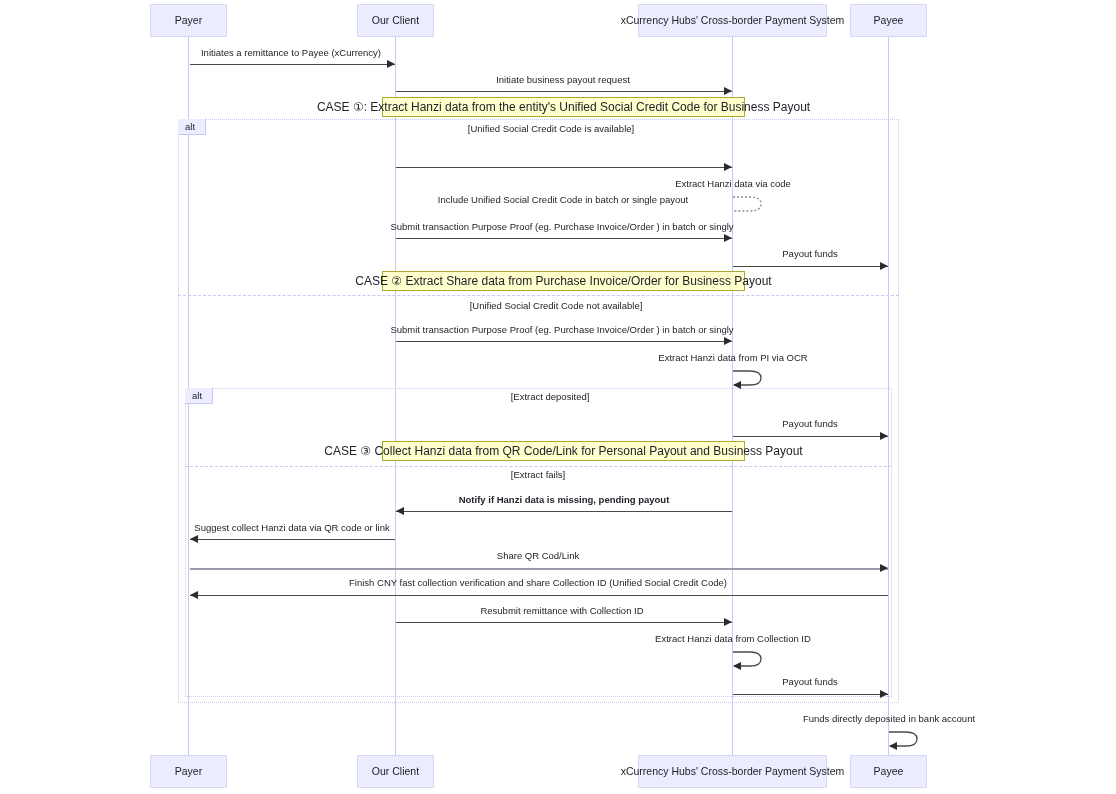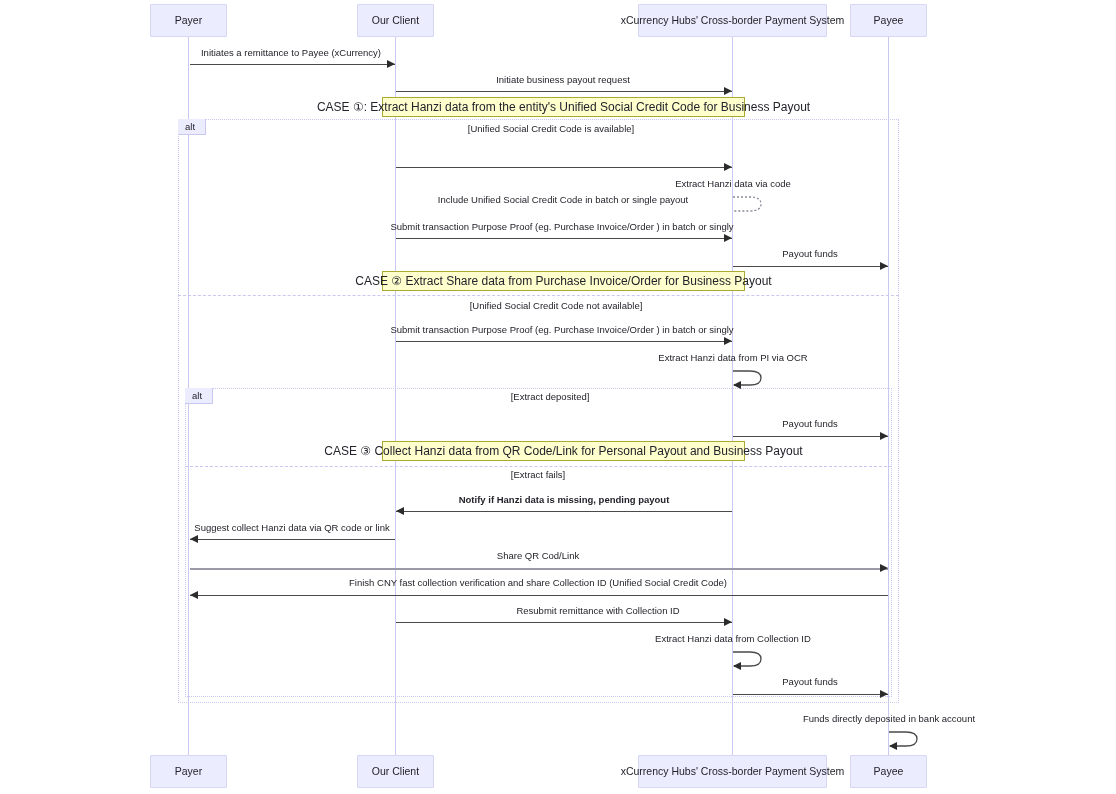--- a/index.html
+++ b/index.html
@@ -176,21 +176,21 @@
       <div class="arrow-head left" style="top: 535px; left: 190px;"></div>
       <div class="msg-label" style="left: 292px; top: 523px;">Suggest collect Hanzi data via QR code or link</div>
       <div class="msg-line thick" style="left: 190px; top: 568px; width: 698px;"></div>
       <div class="arrow-head right" style="top: 564px; left: 880px;"></div>
       <div class="msg-label" style="left: 538px; top: 551px;">Share QR Cod/Link</div>
       <div class="msg-line" style="left: 190px; top: 595px; width: 698px;"></div>
       <div class="arrow-head left" style="top: 591px; left: 190px;"></div>
       <div class="msg-label" style="left: 538px; top: 578px;">Finish CNY fast collection verification and share Collection ID (Unified Social Credit Code)</div>
       <div class="msg-line" style="left: 396px; top: 622px; width: 336px;"></div>
       <div class="arrow-head right" style="top: 618px; left: 724px;"></div>
-      <div class="msg-label" style="left: 562px; top: 606px; margin-left: 36px;">Resubmit remittance with Collection ID</div>
+      <div class="msg-label" style="left: 562px; top: 606px;">Resubmit remittance with Collection ID</div>
       <div class="msg-line" style="left: 733px; top: 694px; width: 155px;"></div>
       <div class="arrow-head right" style="top: 690px; left: 880px;"></div>
       <div class="msg-label" style="left: 810px; top: 677px;">Payout funds</div>
     </div>
   <div id="self-layer">
       <div class="self-loop" style="left: 732px; top: 193px; width: 32px; height: 22px;"><svg width="32" height="22" viewBox="0 0 32 22">
           <path d="M 1 4 L 18 4 Q 29 4 29 11 Q 29 18 18 18 L 2 18" fill="none" stroke="#8a8a9a" stroke-width="1.3" stroke-dasharray="2,2"></path>
         </svg></div>
       <div class="msg-label" style="left: 733px; top: 179px;">Extract Hanzi data via code</div>
       <div class="self-loop" style="left: 732px; top: 367px; width: 32px; height: 22px;"><svg width="32" height="22" viewBox="0 0 32 22">

